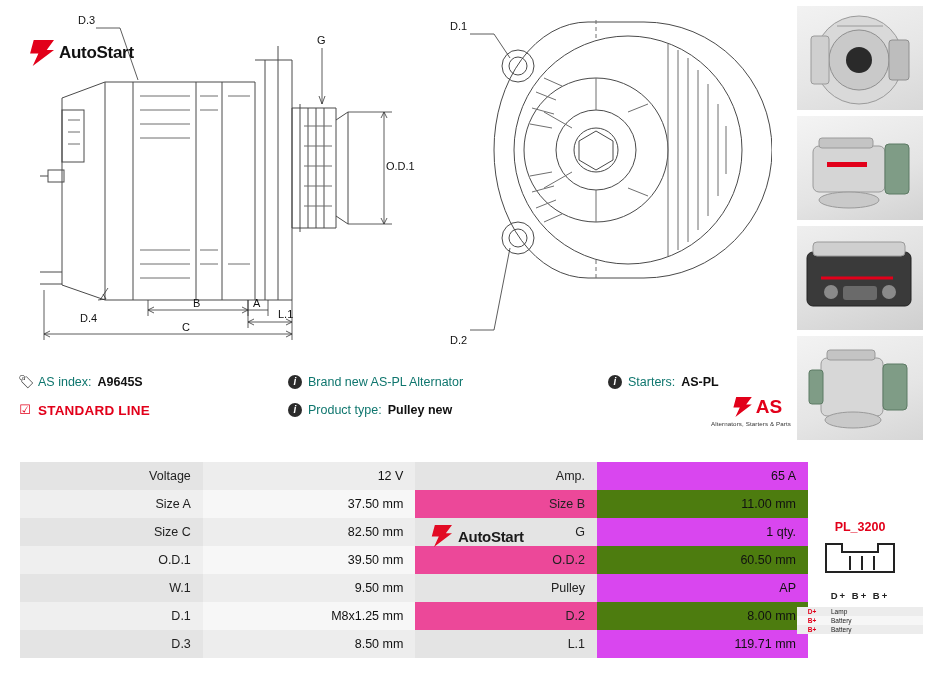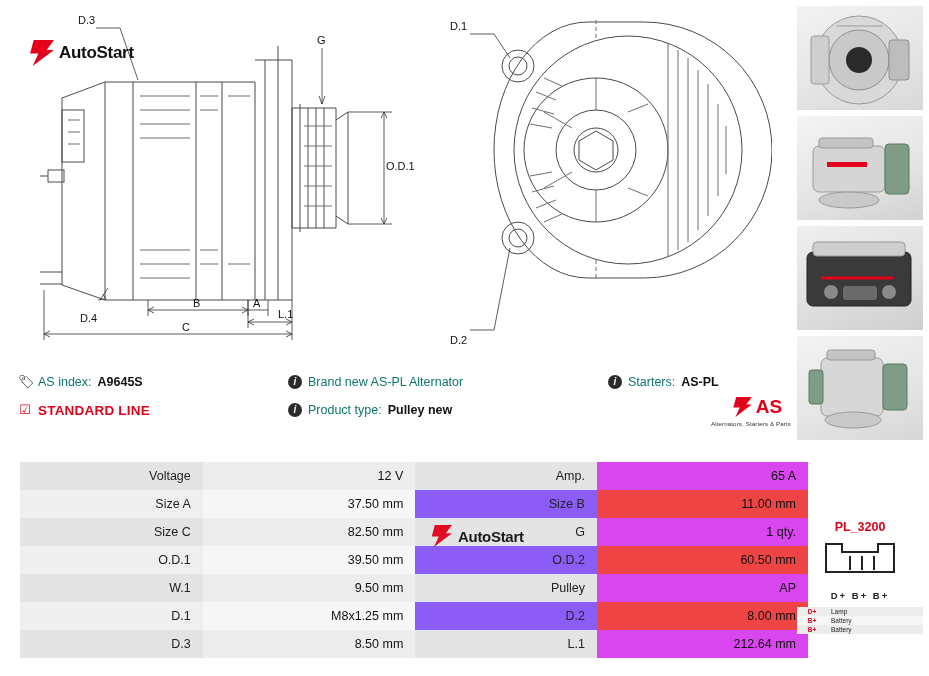--- a/index.html
+++ b/index.html
@@ -60,25 +60,25 @@
   
   table.spec{position:absolute;left:20px;top:442px;width:788px;border-collapse:collapse;font-size:12.5px;margin-top:20px;}
   table.spec td{height:28px;padding:0 12px;}
   .k{text-align:right;color:#222;width:180px;}
   .v{text-align:right;color:#111;width:214px;}
   tr.alt td{background:#ebebeb;}
   tr.pl td{background:#ffffff;}
   table.spec tr td:nth-child(1){background:#e4e4e4;}
   table.spec tr.pl td:nth-child(1){background:#efefef;}
   table.spec tr td:nth-child(3){background:#e4e4e4;}
-  table.spec tr.pl td:nth-child(3){background:#8b5cf6;text-align:right;}
+  table.spec tr.pl td:nth-child(3){background:#ec4899;text-align:right;}
   table.spec tr td:nth-child(2){background:#ededed;}
   table.spec tr.pl td:nth-child(2){background:#f7f7f7;}
   table.spec tr td:nth-child(4){background:#d946ef;}
-  table.spec tr.pl td:nth-child(4){background:#ef4444;}
+  table.spec tr.pl td:nth-child(4){background:#4d7c0f;}
 
   
   .wm{position:absolute;left:430px;top:525px;display:flex;align-items:center;gap:6px;opacity:0.95;}
   .wm .logo-mark{width:22px;height:22px;}
   .wm .logo-text{font-size:15px;}
   .wm2{position:absolute;left:28px;top:40px;}
 
   
   .plug{position:absolute;right:6px;top:520px;width:126px;text-align:center;}
   .plug-name{color:#e2001a;font-weight:bold;font-size:12.5px;margin-bottom:6px;}
@@ -389,21 +389,21 @@
       <tr class="pl">
         <td class="k">D.1</td>
         <td class="v">M8x1.25 mm</td>
         <td class="k">D.2</td>
         <td class="v">8.00 mm</td>
       </tr>
       <tr class="alt">
         <td class="k">D.3</td>
         <td class="v">8.50 mm</td>
         <td class="k">L.1</td>
-        <td class="v">212.64 mm</td>
+        <td class="v">119.71 mm</td>
       </tr>
     </tbody>
   </table>
 
   <div class="logo-as wm">
     <div class="logo-mark"></div>
     <div class="logo-text">AutoStart</div>
   </div>
 
   <div class="plug">

